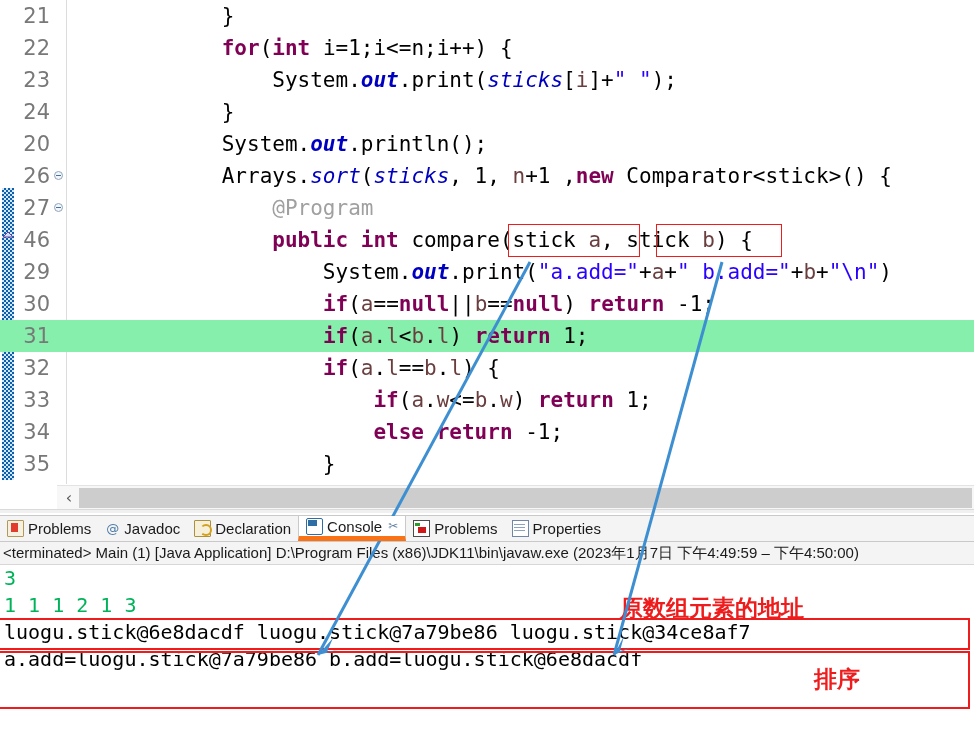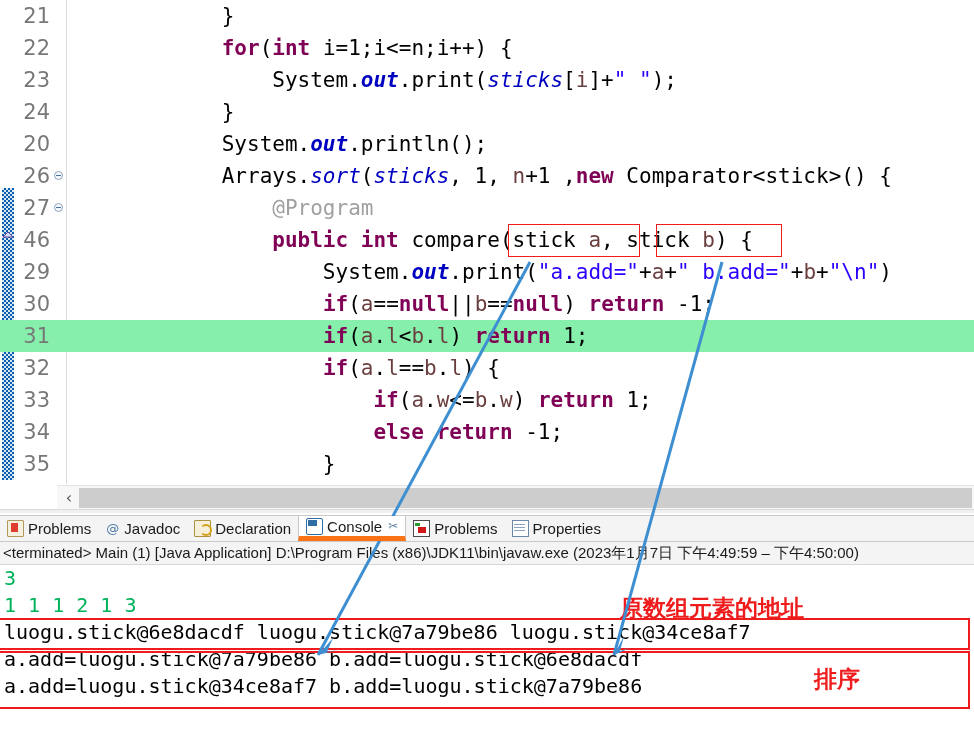--- a/index.html
+++ b/index.html
@@ -304,21 +304,20 @@
     </div>
 
   <div class="term-line">&lt;terminated&gt; Main (1) [Java Application] D:\Program Files (x86)\JDK11\bin\javaw.exe  (2023年1月7日 下午4:49:59 – 下午4:50:00)</div>
 
   <div class="console-out">
     <div id="out-lines">
         <div class="out-line green">3</div>
         <div class="out-line green">1 1 1 2 1 3</div>
         <div class="out-line black">luogu.stick@6e8dacdf luogu.stick@7a79be86 luogu.stick@34ce8af7</div>
         <div class="out-line black">a.add=luogu.stick@7a79be86 b.add=luogu.stick@6e8dacdf</div>
-        <div class="out-line black">a.add=luogu.stick@34ce8af7 b.add=luogu.stick@7a79be86</div>
       </div>
 
     <div class="red-box" style="left:-2px; top:53px; width:972px; height:32px;"></div>
     <div class="red-box" style="left:-2px; top:86px; width:972px; height:58px;"></div>
 
     <div class="cn-note" style="left:620px; top:22px;margin-top:8px;">原数组元素的地址</div>
     <div class="cn-note" style="left:814px; top:101px;">排序</div>
   </div>
 </div>
 

